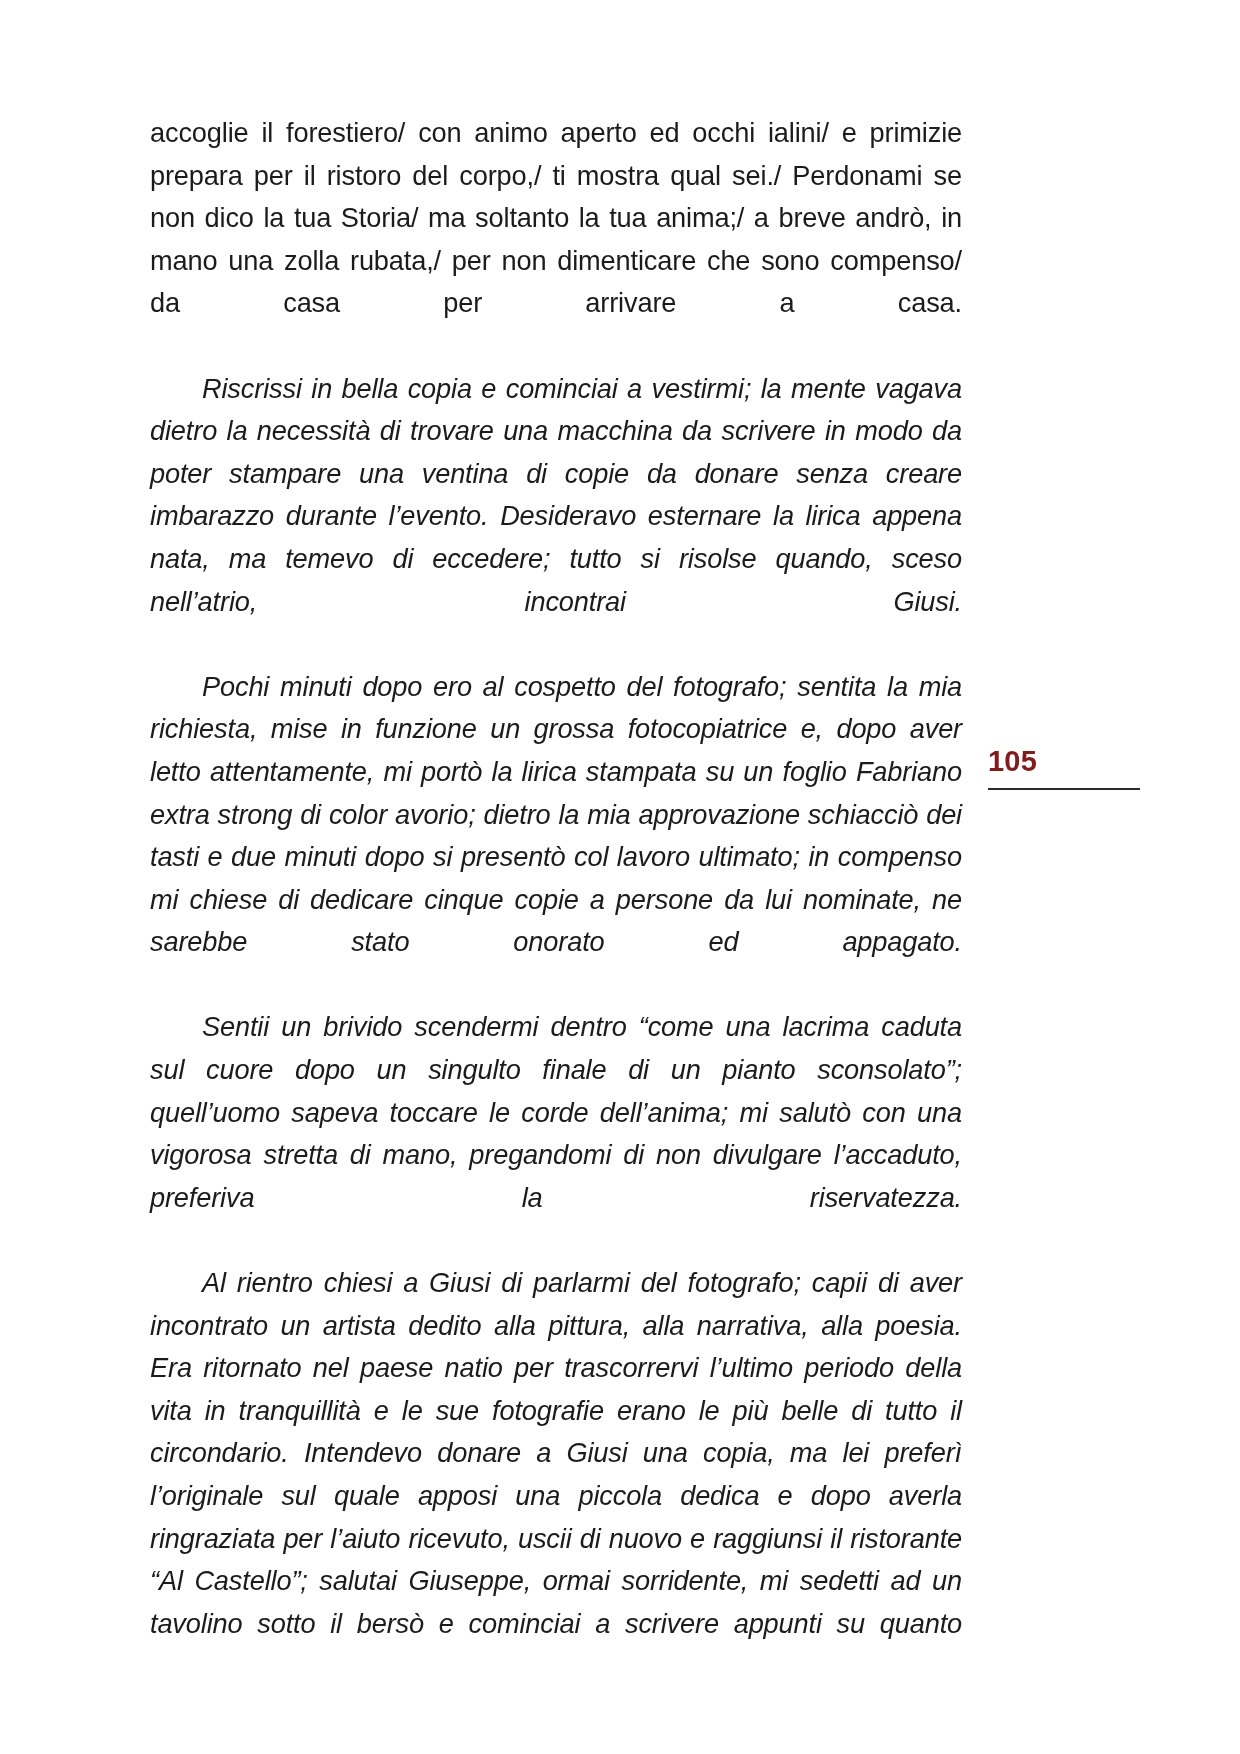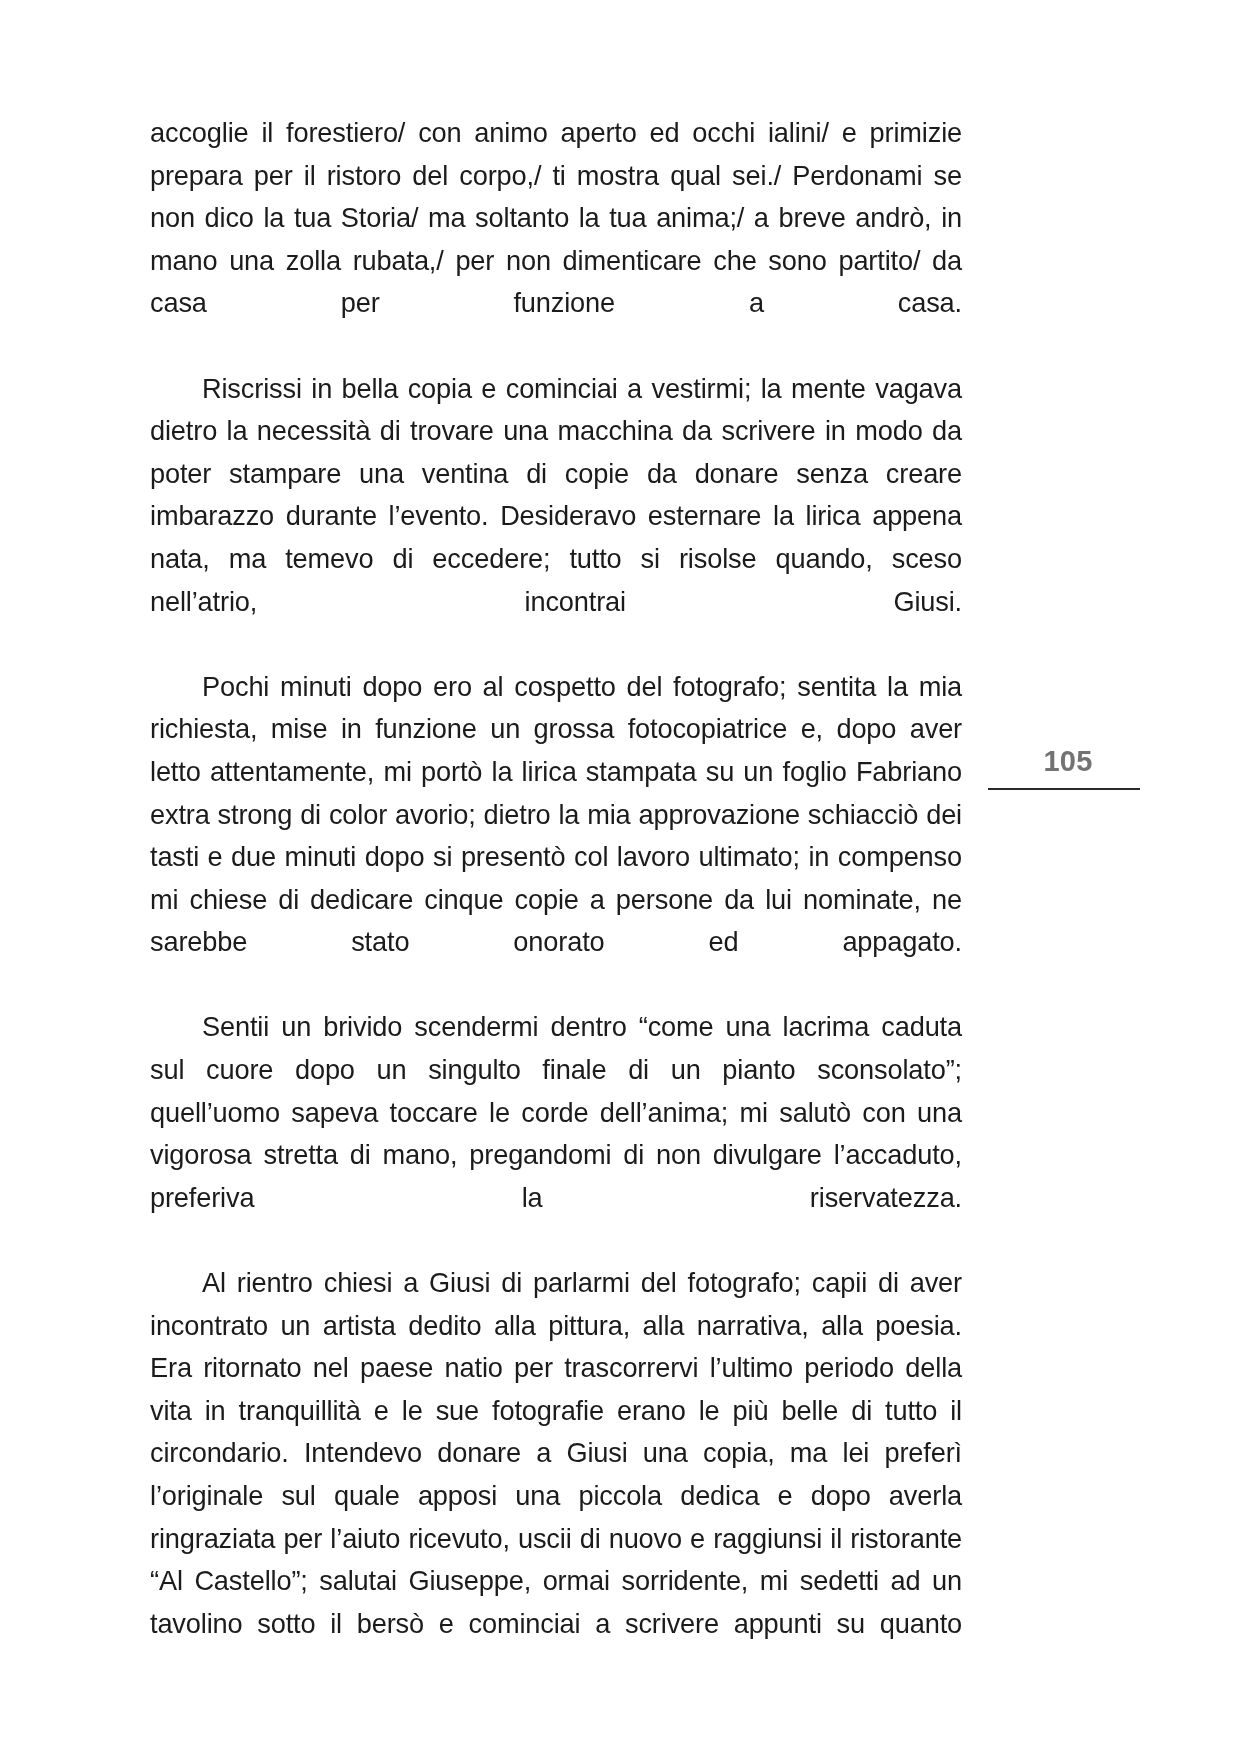--- a/index.html
+++ b/index.html
@@ -37,58 +37,58 @@
     font-size: 27.2px;
     line-height: 42.6px;
     letter-spacing: -0.15px;
     word-spacing: 0.2px;
     color: #1b1b1b;
     hyphens: none;
   }
 
   .body-par.indent {
     text-indent: 52px;
+    font-style: italic;
   }
 
   
   .body-par::after {
     content: "";
     display: inline-block;
     width: 100%;
   }
 
   
   .folio {
     position: absolute;
     left: 988px;
     top: 747px;
     width: 160px;
   }
   .folio-number {
     font-size: 29px;
     font-weight: bold;
     line-height: 1;
-    color: #737373;
+    color: #7f1d1d;
     letter-spacing: 0.2px;
-    text-align: center;
   }
   .folio-rule {
     margin-top: 12px;
     width: 152px;
     height: 2px;
     background: #2b2b2b;
   }
 </style>
 </head>
 <body>
 
 <div class="page">
 
   <div class="text-column">
-    <p class="body-par">accoglie il forestiero/ con animo aperto ed occhi ialini/ e primizie prepara per il ristoro del corpo,/ ti mostra qual sei./ Perdonami se non dico la tua Storia/ ma soltanto la tua anima;/ a breve andrò, in mano una zolla rubata,/ per non dimenticare che sono partito/ da casa per funzione a casa.</p>
+    <p class="body-par">accoglie il forestiero/ con animo aperto ed occhi ialini/ e primizie prepara per il ristoro del corpo,/ ti mostra qual sei./ Perdonami se non dico la tua Storia/ ma soltanto la tua anima;/ a breve andrò, in mano una zolla rubata,/ per non dimenticare che sono compenso/ da casa per arrivare a casa.</p>
 
     <p class="body-par indent">Riscrissi in bella copia e cominciai a vestirmi; la mente vagava dietro la necessità di trovare una macchina da scrivere in modo da poter stampare una ventina di copie da donare senza creare imbarazzo durante l’evento. Desideravo esternare la lirica appena nata, ma temevo di eccedere; tutto si risolse quando, sceso nell’atrio, incontrai Giusi.</p>
 
 
     <p class="body-par indent">Pochi minuti dopo ero al cospetto del fotografo; sentita la mia richiesta, mise in funzione un grossa fotocopiatrice e, dopo aver letto attentamente, mi portò la lirica stampata su un foglio Fabriano extra strong di color avorio; dietro la mia approvazione schiacciò dei tasti e due minuti dopo si presentò col lavoro ultimato; in compenso mi chiese di dedicare cinque copie a persone da lui nominate, ne sarebbe stato onorato ed appagato.</p>
 
     <p class="body-par indent">Sentii un brivido scendermi dentro “come una lacrima caduta sul cuore dopo un singulto finale di un pianto sconsolato”; quell’uomo sapeva toccare le corde dell’anima; mi salutò con una vigorosa stretta di mano, pregandomi di non divulgare l’accaduto, preferiva la riservatezza.</p>
 
     <p class="body-par indent">Al rientro chiesi a Giusi di parlarmi del fotografo; capii di aver incontrato un artista dedito alla pittura, alla narrativa, alla poesia. Era ritornato nel paese natio per trascorrervi l’ultimo periodo della vita in tranquillità e le sue fotografie erano le più belle di tutto il circondario. Intendevo donare a Giusi una copia, ma lei preferì l’originale sul quale apposi una piccola dedica e dopo averla ringraziata per l’aiuto ricevuto, uscii di nuovo e raggiunsi il ristorante “Al Castello”; salutai Giuseppe, ormai sorridente, mi sedetti ad un tavolino sotto il bersò e cominciai a scrivere appunti su quanto</p>
   </div>

